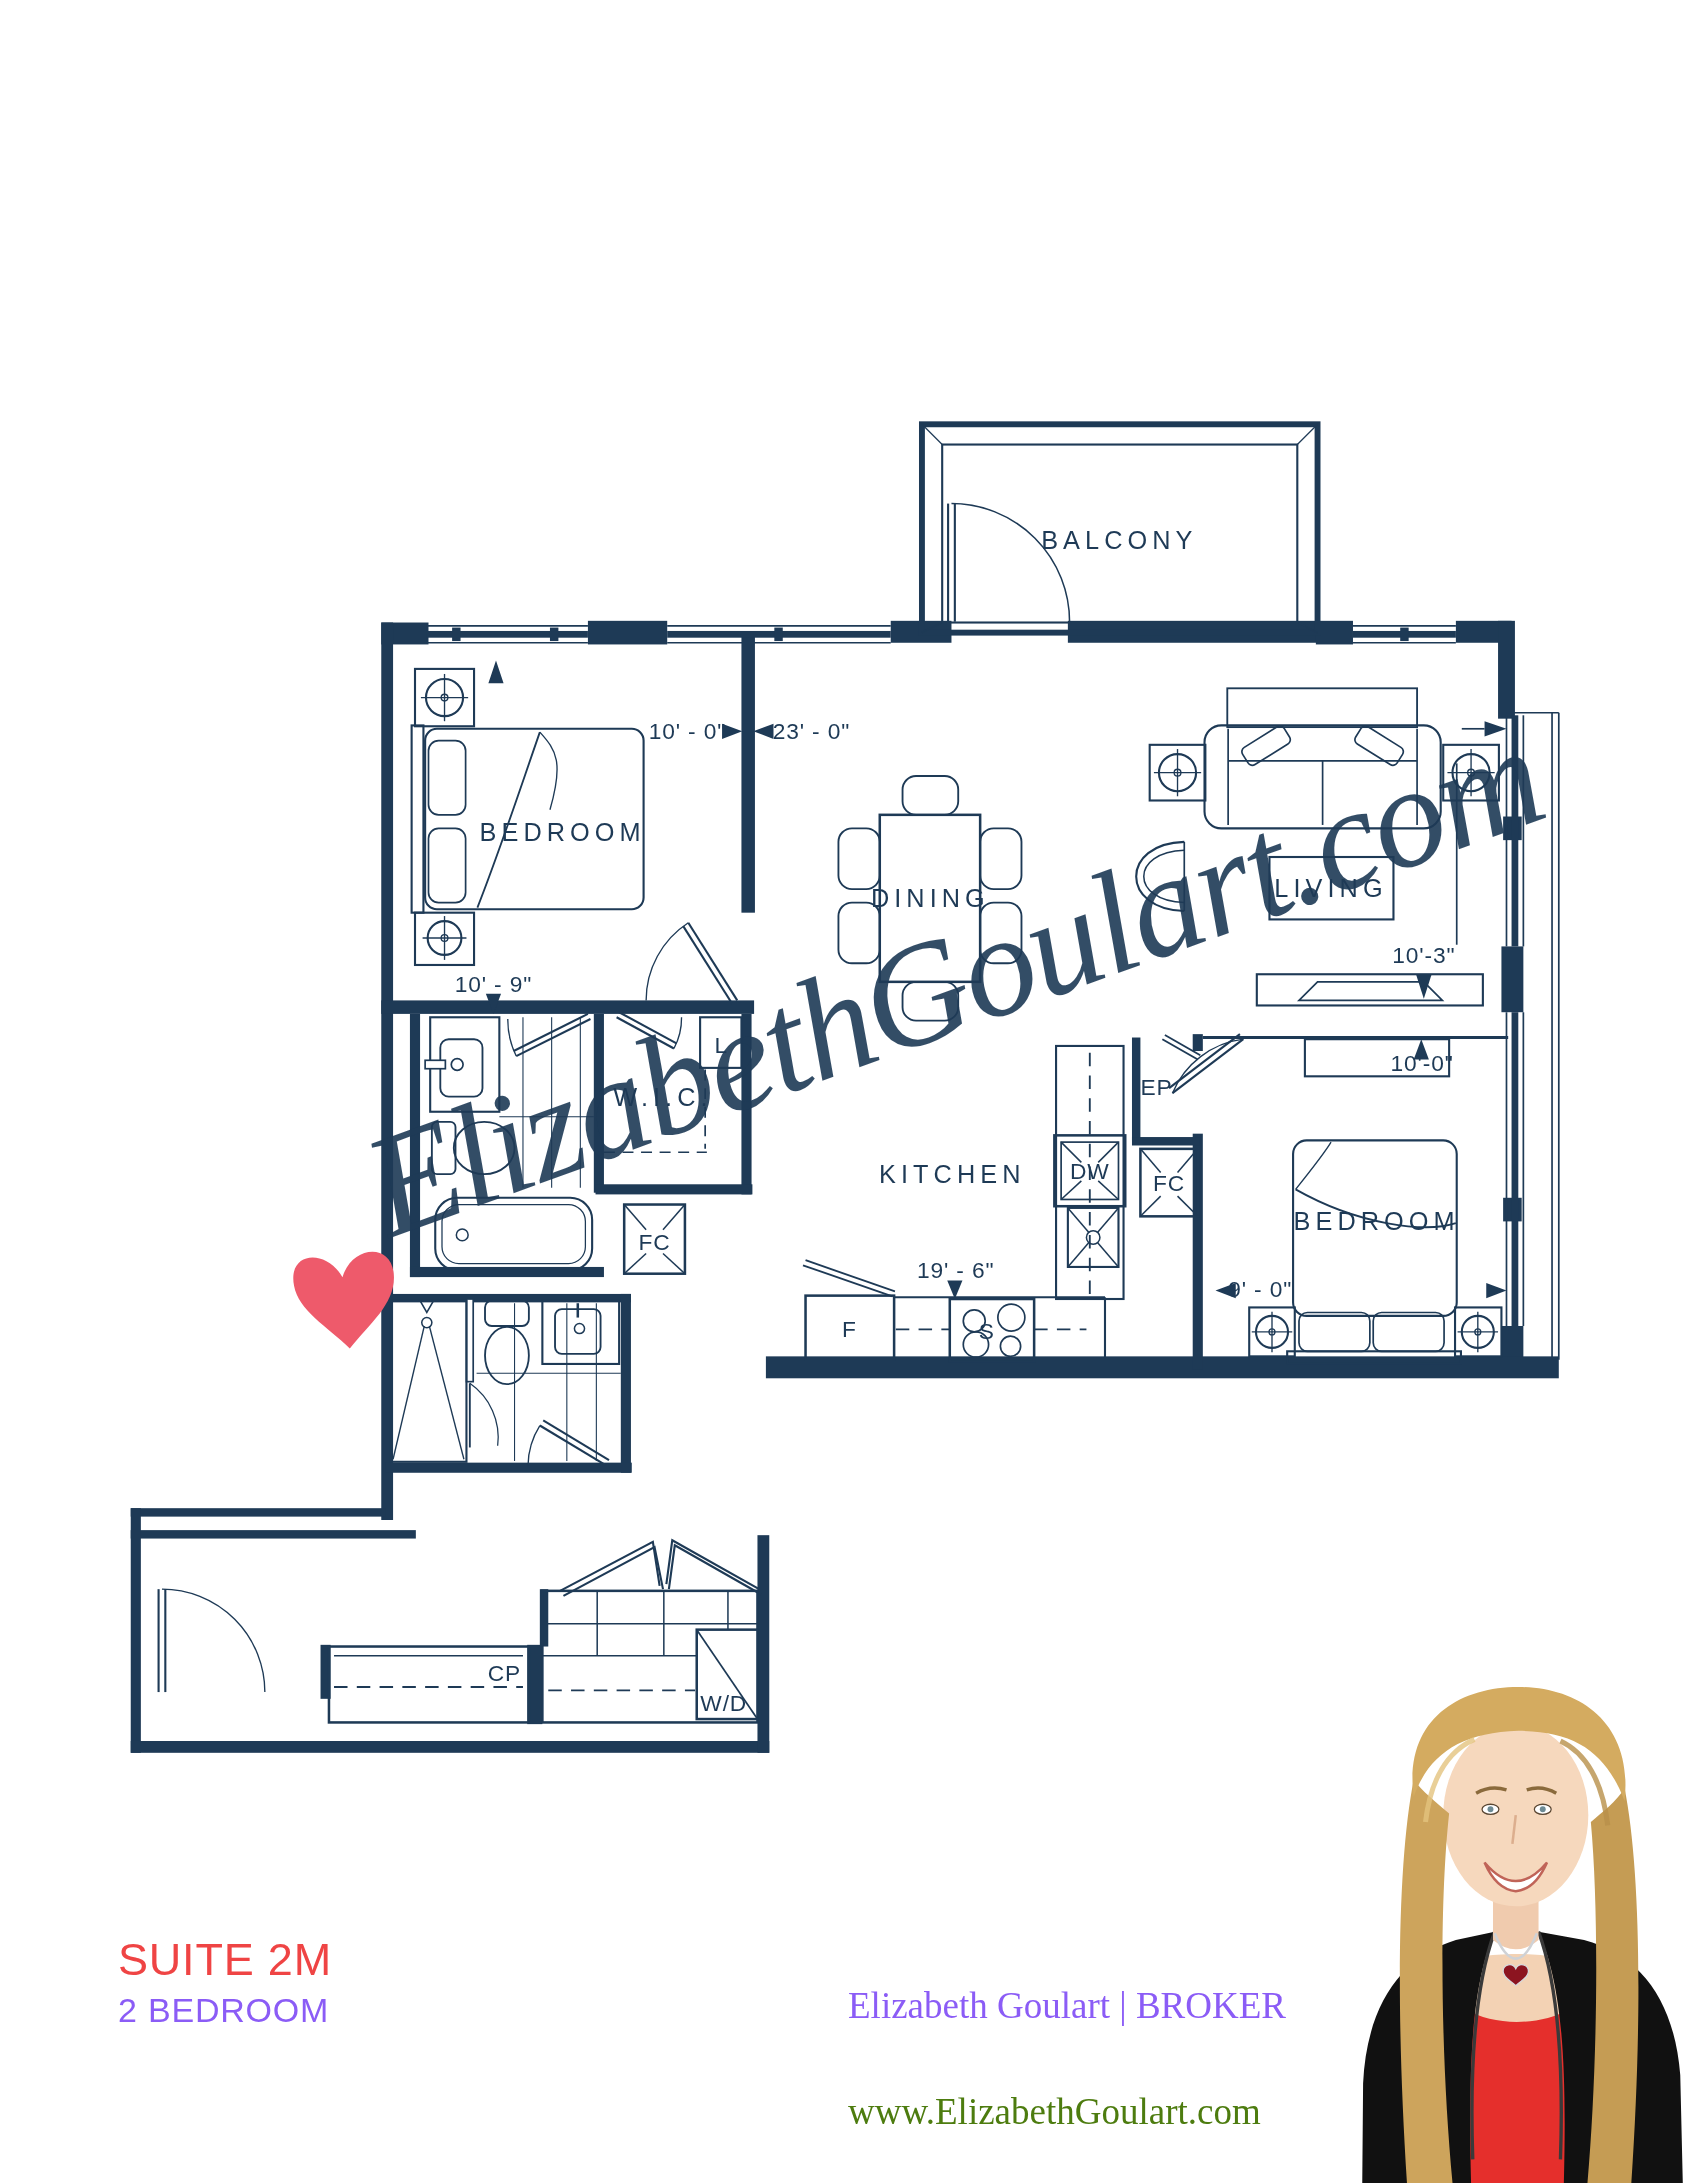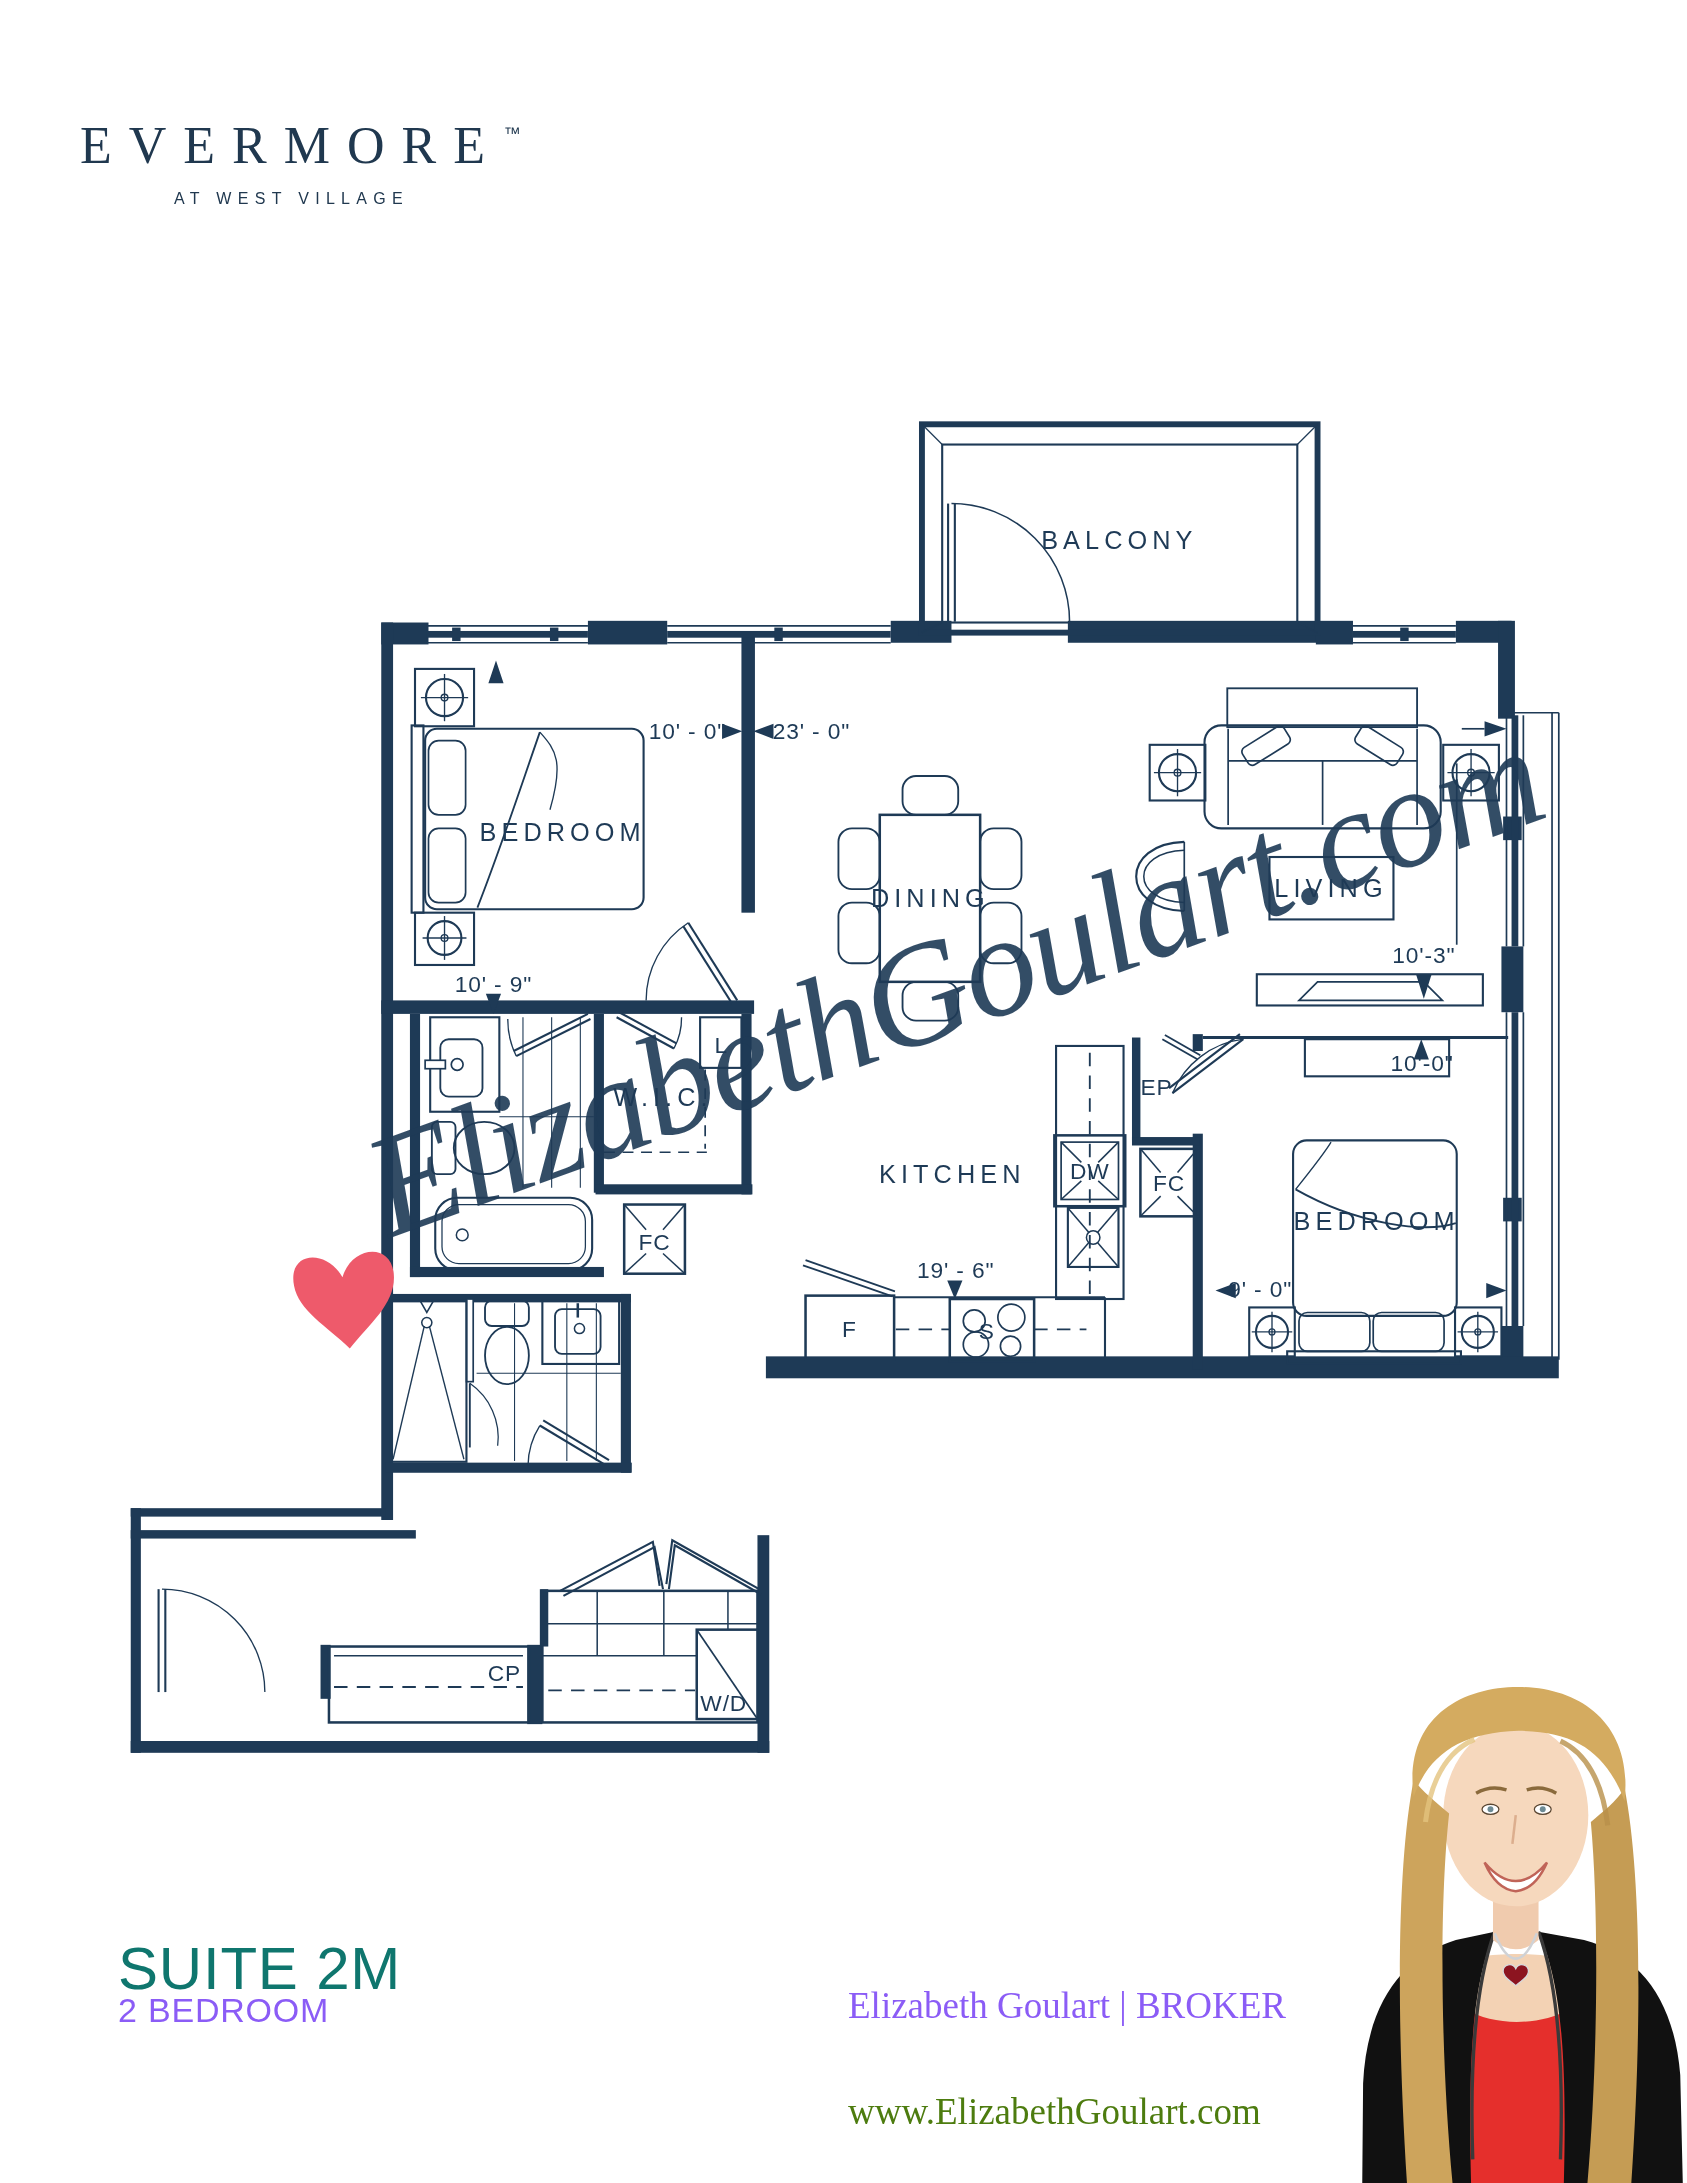--- a/index.html
+++ b/index.html
@@ -5,42 +5,38 @@
   html,body{margin:0;padding:0;background:#fff;}
   #page{position:relative;width:1687px;height:2183px;background:#ffffff;overflow:hidden;
         font-family:"Liberation Sans",sans-serif;}
   
   #logo{position:absolute;left:80px;top:116px;color:#20384f;}
   #logo .brand{font-family:"Liberation Serif",serif;font-size:52px;letter-spacing:17px;font-weight:400;}
   #logo .tm{font-size:17px;vertical-align:23.6px;letter-spacing:0;margin-left:1.7px;}
   #logo .tagline{font-family:"Liberation Sans",sans-serif;font-size:16px;letter-spacing:6.3px;
                  margin-top:15px;margin-left:94px;color:#20384f;}
   
-  .suite-name{position:absolute;left:118px;top:1934px;font-size:60px;letter-spacing:0.8px;color:#0f766e;}
+  .suite-name{position:absolute;left:118px;top:1934px;font-size:45px;letter-spacing:0.8px;color:#ef4444;}
   .suite-type{position:absolute;left:118px;top:1991px;font-size:34px;letter-spacing:0.8px;color:#8b5cf6;}
   .agent-line{position:absolute;left:848px;top:1984px;font-family:"Liberation Serif",serif;
               font-size:37px;color:#8b5cf6;}
   .site-line{position:absolute;left:848px;top:2090px;font-family:"Liberation Serif",serif;
              font-size:37px;color:#4d7c0f;}
   
   text{font-family:"Liberation Sans",sans-serif;fill:#1e3a56;}
   .room-label{font-size:30px;letter-spacing:6px;text-anchor:middle;}
   .tag{font-size:27px;letter-spacing:1px;text-anchor:middle;}
   .dim{font-size:27px;letter-spacing:1px;text-anchor:middle;}
   .wm-text{font-family:"Liberation Serif",serif;font-style:italic;font-size:172px;}
 </style>
 </head>
 <body>
 
 <div id="page">
 
-  <div id="logo">
-    <div><span class="brand">EVERMORE</span><span class="tm">™</span></div>
-    <div class="tagline">AT WEST VILLAGE</div>
-  </div>
 
   <svg width="1687" height="2183" viewBox="0 0 2000 2588" style="position:absolute;left:0;top:0;">
     <defs>
       <linearGradient id="wmgrad" x1="0" y1="0" x2="1600" y2="0" gradientUnits="userSpaceOnUse">
         <stop offset="0" stop-color="#ee5a6b"></stop>
         <stop offset="0.35" stop-color="#f2854f"></stop>
         <stop offset="0.62" stop-color="#ee5a6b"></stop>
         <stop offset="1" stop-color="#ef7356"></stop>
       </linearGradient>
     </defs>

